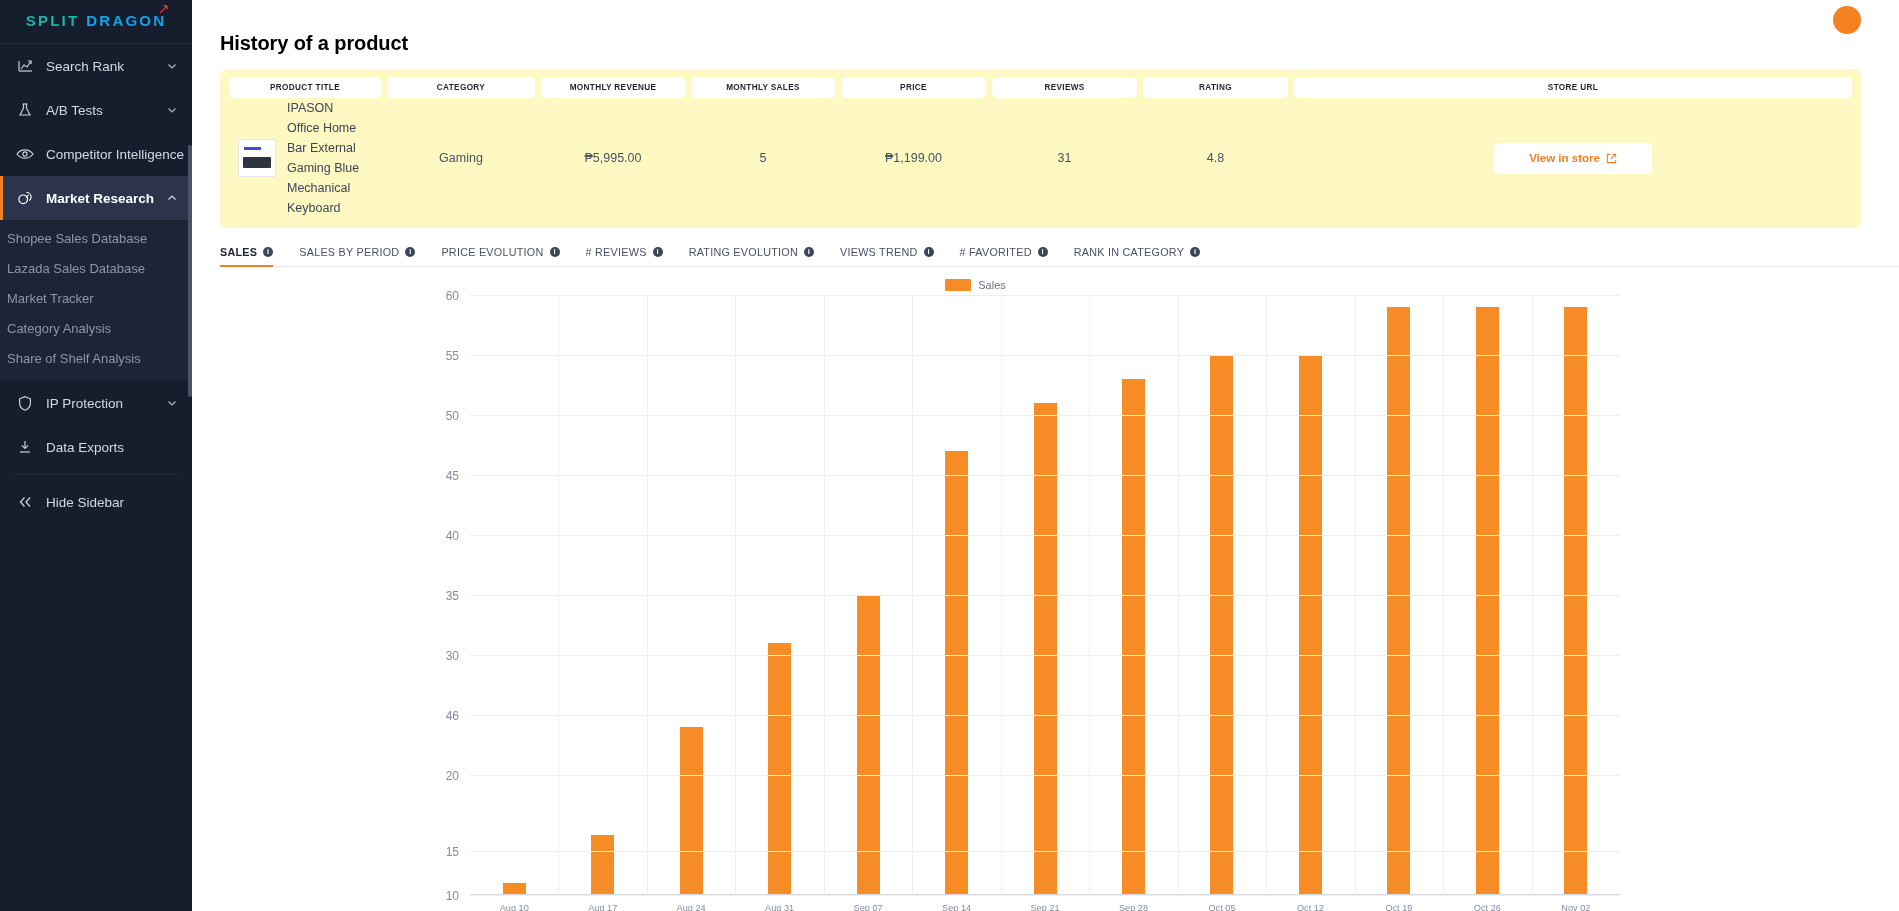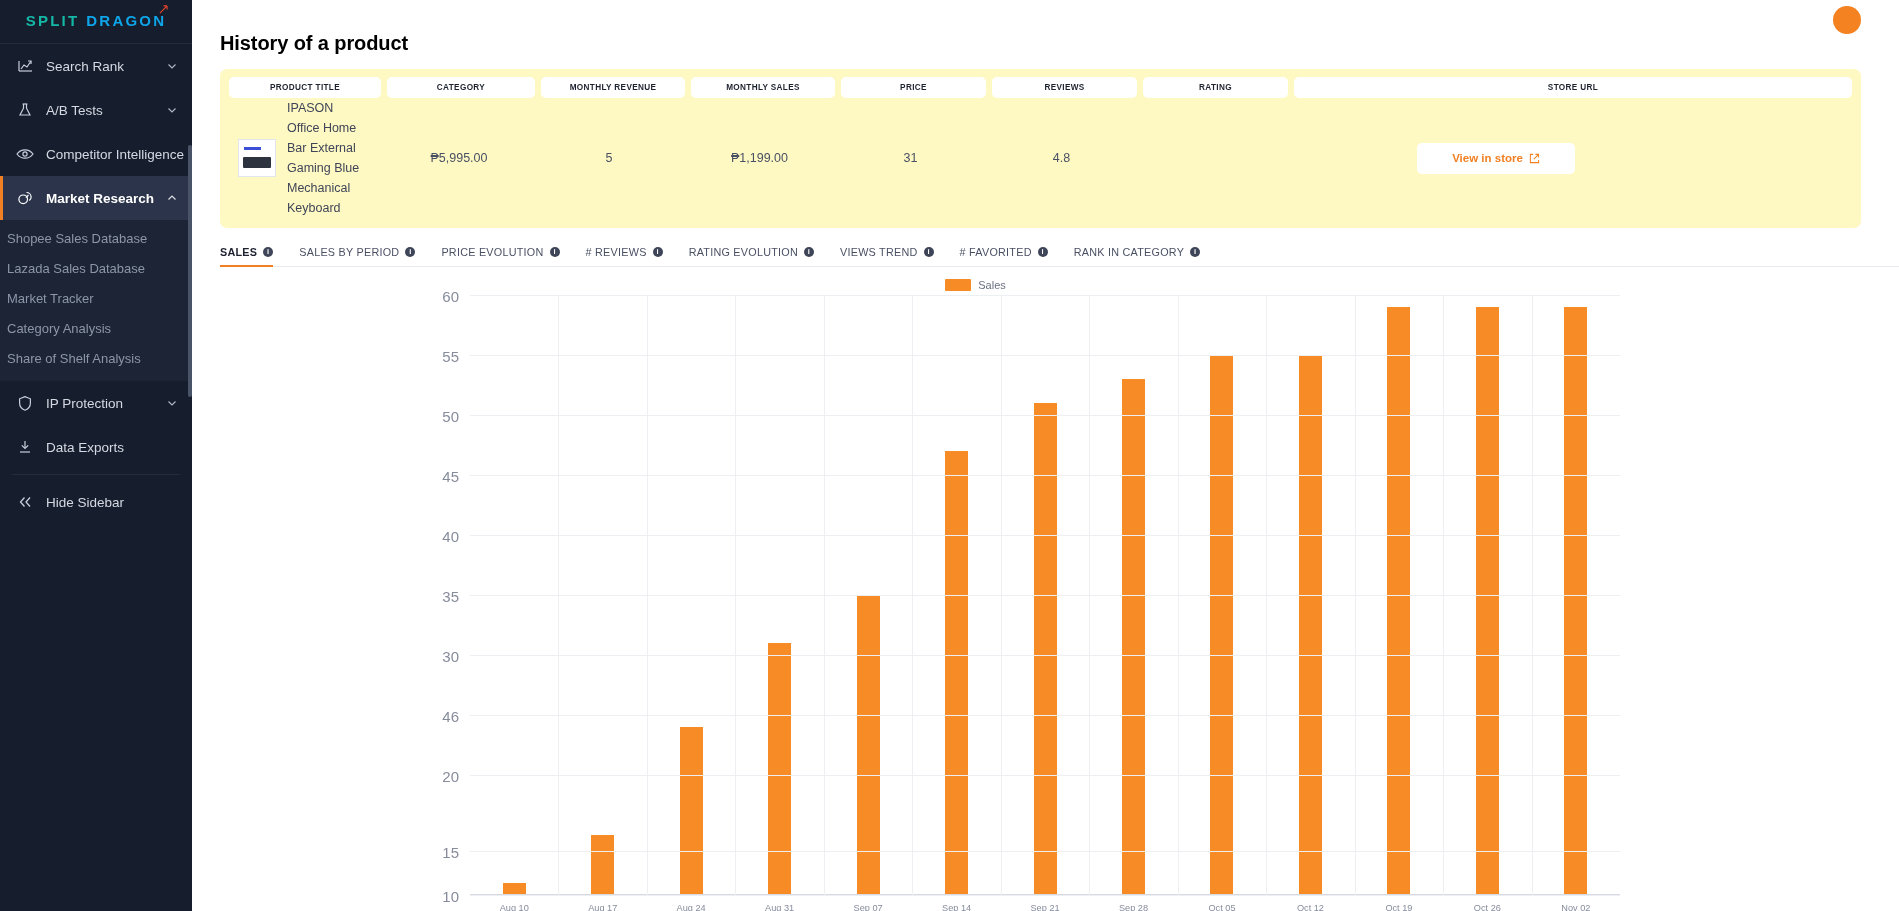--- a/index.html
+++ b/index.html
@@ -238,21 +238,21 @@
   }
   .vgrid {
     position: absolute; top: 0; bottom: 0;
     border-left: 1px solid #eeeff3;
   }
   .ytick {
     position: absolute;
     right: 100%;
     margin-right: 11px;
     transform: translateY(-50%);
-    font-size: 15px;
+    font-size: 12px;
     color: #868c9c;
     white-space: nowrap;
     margin-left: 34px;
   }
   .axis-x {
     position: absolute; left: 0; right: 0; bottom: 0;
     border-top: 1px solid #d8dae1;
   }
   .bars {
     position: absolute; left: 0; right: 0; top: 0; bottom: 0;
@@ -419,20 +419,21 @@
       </div>
 
       <div class="tbody">
         <div class="td c-title prod-cell">
           <div class="prod-thumb">
             <div class="tag"></div>
             <div class="kb"></div>
           </div>
           <div class="prod-name">IPASON Office Home Bar External Gaming Blue Mechanical Keyboard</div>
         </div>
+        <div class="td c-cat">Gaming</div>
         <div class="td c-rev">₱5,995.00</div>
         <div class="td c-sales">5</div>
         <div class="td c-price">₱1,199.00</div>
         <div class="td c-rev2">31</div>
         <div class="td c-rating">4.8</div>
         <div class="td c-url">
           <div class="view-btn">
             <span>View in store</span>
             <svg width="11" height="11" viewBox="0 0 12 12" fill="none" stroke="#f08023" stroke-width="1.1">
               <path d="M4.5 1.5H1.5v9h9v-3"></path>

